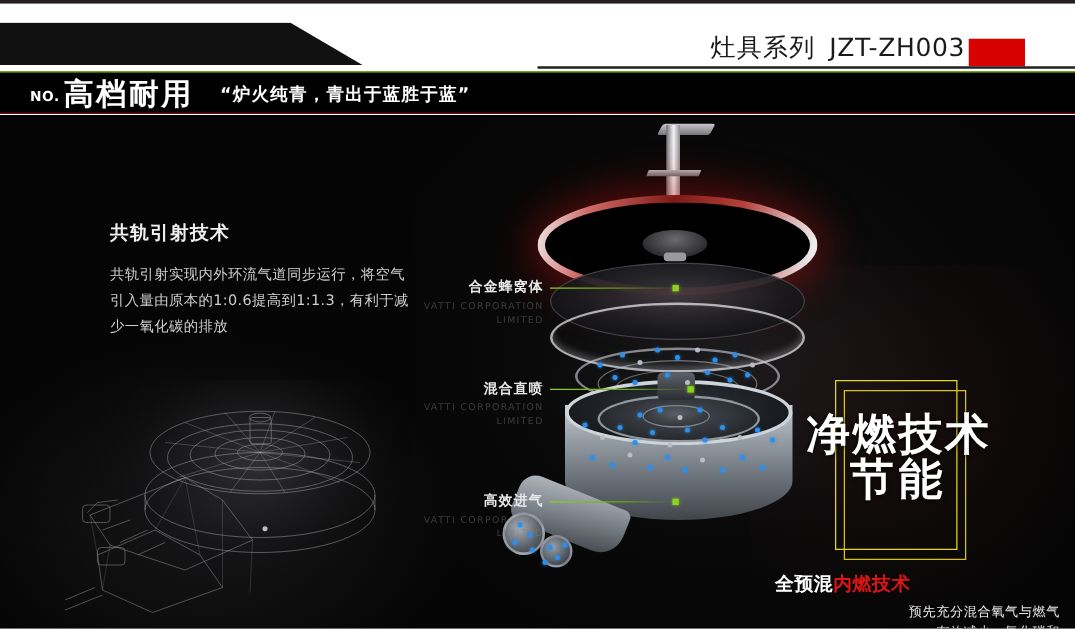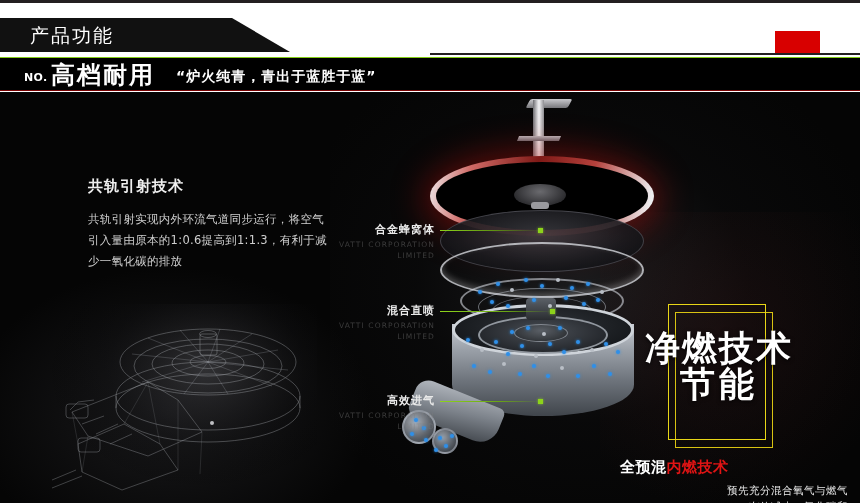--- a/index.html
+++ b/index.html
@@ -278,22 +278,25 @@
 </style>
 </head>
 <body>
 
 <div class="page">
 
   <div class="topline"></div>
 
   <div class="header">
     <div class="hdr-black"></div>
-    <div class="hdr-title">产品功能</div>
-
+
+    <div class="hdr-right">
+      <span class="hdr-series">灶具系列</span>
+      <span class="hdr-model">JZT-ZH003</span>
+    </div>
     <div class="hdr-swatch"></div>
     <div class="hdr-rule"></div>
   </div>
 
   <div class="redbar">
     <span class="no">NO.</span>
     <span class="headline">高档耐用</span>
     <span class="slogan">“炉火纯青，青出于蓝胜于蓝”</span>
   </div>
 

